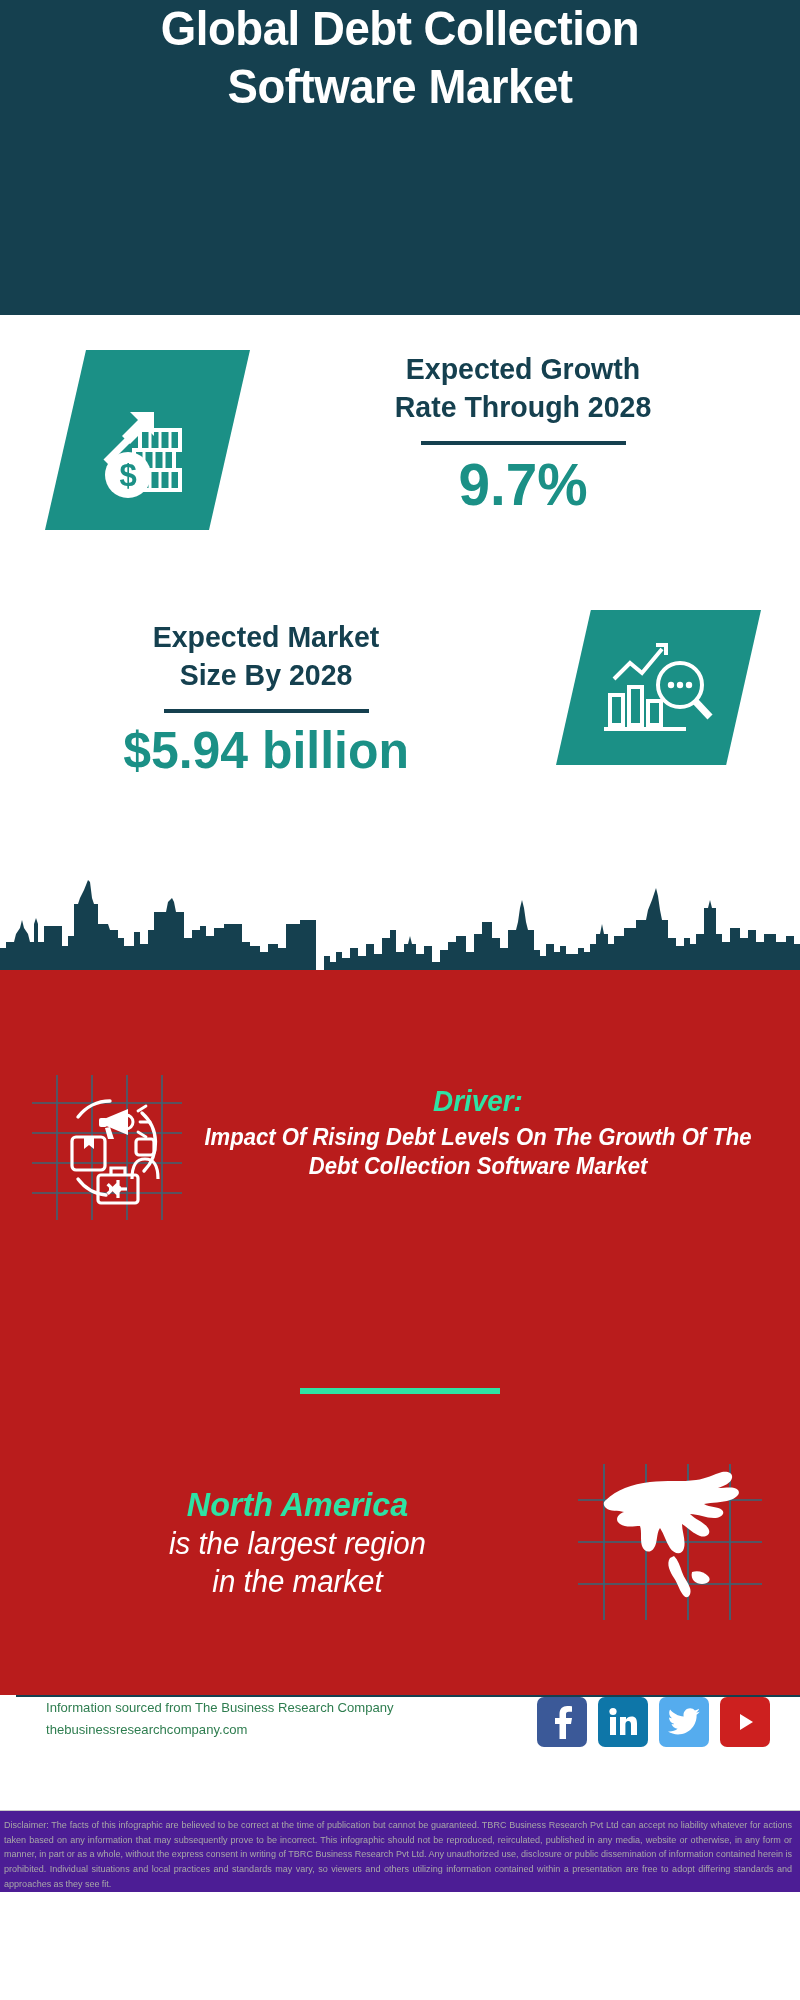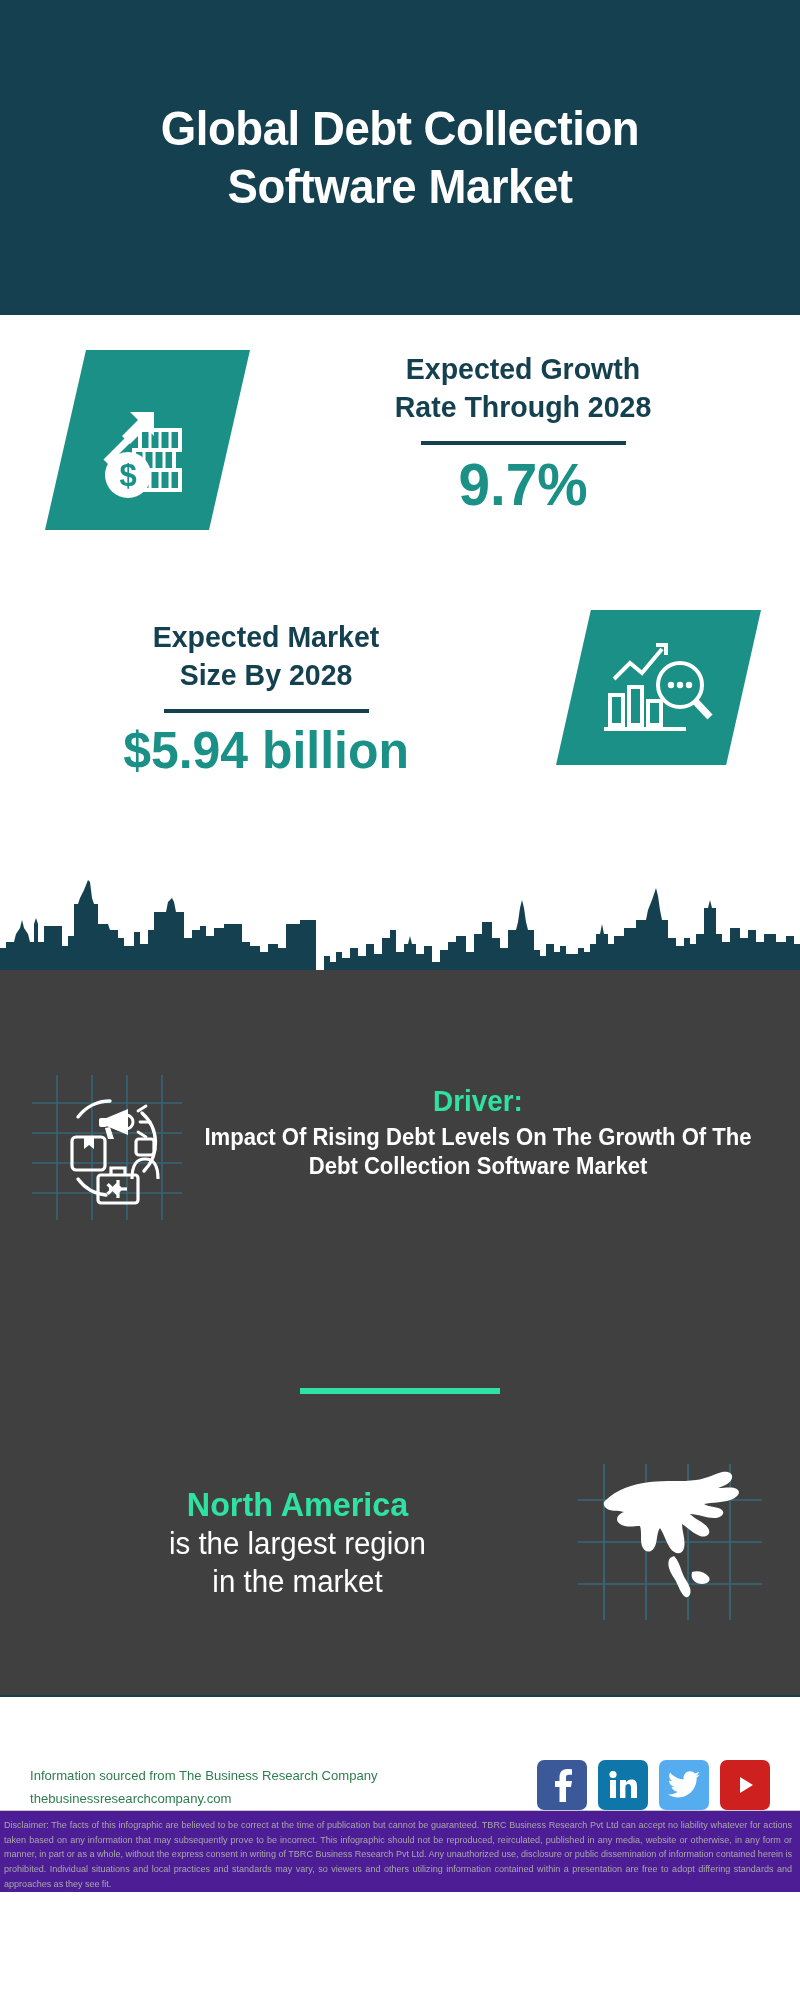--- a/index.html
+++ b/index.html
@@ -9,21 +9,21 @@
     background:#ffffff;
     width:800px; height:2000px;
     position:relative; overflow:hidden;
   }
   .page { width:800px; height:2000px; position:relative; }
 
   
   .header {
     background:#15404f;
     height:315px;
-    display:flex; align-items:center; justify-content:center;
+    display:flex; justify-content:center;
     padding:0 40px;
   }
   .header h1 {
     color:#ffffff;
     font-size:49px;
     line-height:1.18;
     font-weight:bold;
     text-align:center;
     letter-spacing:-0.5px;
     transform:scaleX(0.93);
@@ -61,21 +61,21 @@
   .statblock.r1 .stat-rule { width:205px; }
   .statblock.r2 .stat-rule { width:205px; }
   .stat-value {
     color:#1b9086; font-size:59px; font-weight:bold; line-height:1.05;
     transform:scaleX(0.96);
   }
   .statblock.r2 .stat-value { font-size:52px; }
 
   
   .darkzone {
-    position:relative; background:#404040; height:725px;
+    position:relative; background:#b91c1c; height:725px;font-style:italic;
   }
   .skyline {
     position:absolute; top:-112px; left:0; width:800px; height:112px;
     display:block;
   }
   .skyline-fill { fill:#15404f; }
 
   .driver {
     position:absolute; top:105px; left:0; width:100%;
     display:flex; align-items:flex-start; padding:0 32px;
@@ -107,22 +107,23 @@
   }
   .region-sub {
     color:#ffffff; font-size:31px; line-height:1.22; font-weight:normal;
     transform:scaleX(0.95);
   }
   .region-map { width:200px; height:165px; flex:0 0 200px; position:relative; }
 
   
   .footer-bar {
     background:#ffffff; height:115px; position:relative;
-    display:flex; align-items:flex-end; padding:0 30px;
+    display:flex; align-items:flex-start; padding:0 30px;
     border-top:2px solid #15404f;
+    margin-left:16px;
   }
   .footer-src { flex:1; }
   .footer-src div {
     color:#2e7d4f; font-size:13.5px; line-height:1.65;
     transform:scaleX(0.97); transform-origin:left;
   }
   .socials { display:flex; gap:11px; align-items:center; }
   .sicon {
     width:50px; height:50px; border-radius:7px;
     display:flex; align-items:center; justify-content:center;

